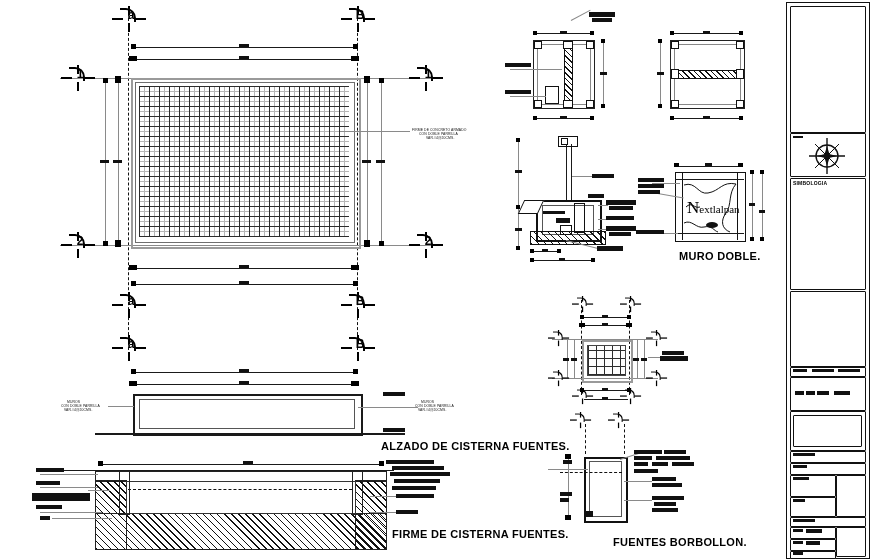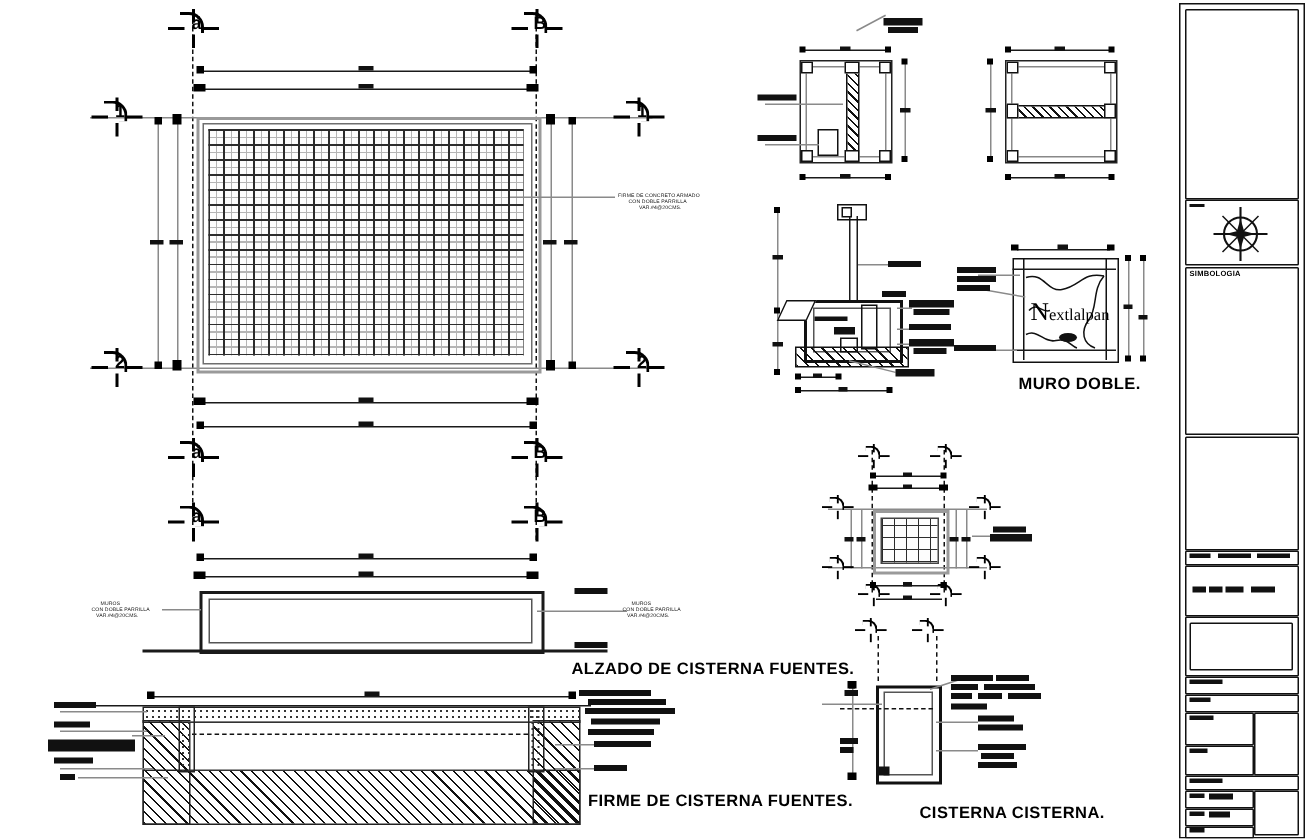--- a/index.html
+++ b/index.html
@@ -591,21 +591,21 @@
     <div class="txtblob" style="left:672px;top:462px;width:22px;height:4px;"></div>
     <div class="txtblob" style="left:634px;top:469px;width:24px;height:4px;"></div>
     <div class="ln lnh gry" style="left:624px;top:481px;width:28px;"></div>
     <div class="txtblob" style="left:652px;top:477px;width:24px;height:4px;"></div>
     <div class="txtblob" style="left:652px;top:483px;width:30px;height:4px;"></div>
     <div class="ln lnh gry" style="left:624px;top:500px;width:28px;"></div>
     <div class="txtblob" style="left:652px;top:496px;width:32px;height:4px;"></div>
     <div class="txtblob" style="left:654px;top:502px;width:22px;height:4px;"></div>
     <div class="txtblob" style="left:652px;top:508px;width:26px;height:4px;"></div>
 
-    <div class="caption" style="left:613px;top:536px;">CISTERNA CISTERNA.</div>
+    <div class="caption" style="left:613px;top:536px;">FUENTES BORBOLLON.</div>
   </div>
 
   <div>
     <div class="tb" style="left:786px;top:2px;width:82px;height:555px;"></div>
 
     <div class="tbcell" style="left:790px;top:6px;width:74px;height:125px;"></div>
 
     <div class="tbcell" style="left:790px;top:133px;width:74px;height:42px;"></div>
     <div class="tbbar" style="left:793px;top:136px;width:10px;height:2px;"></div>
     <div class="compass" style="left:808px;top:136px;">

